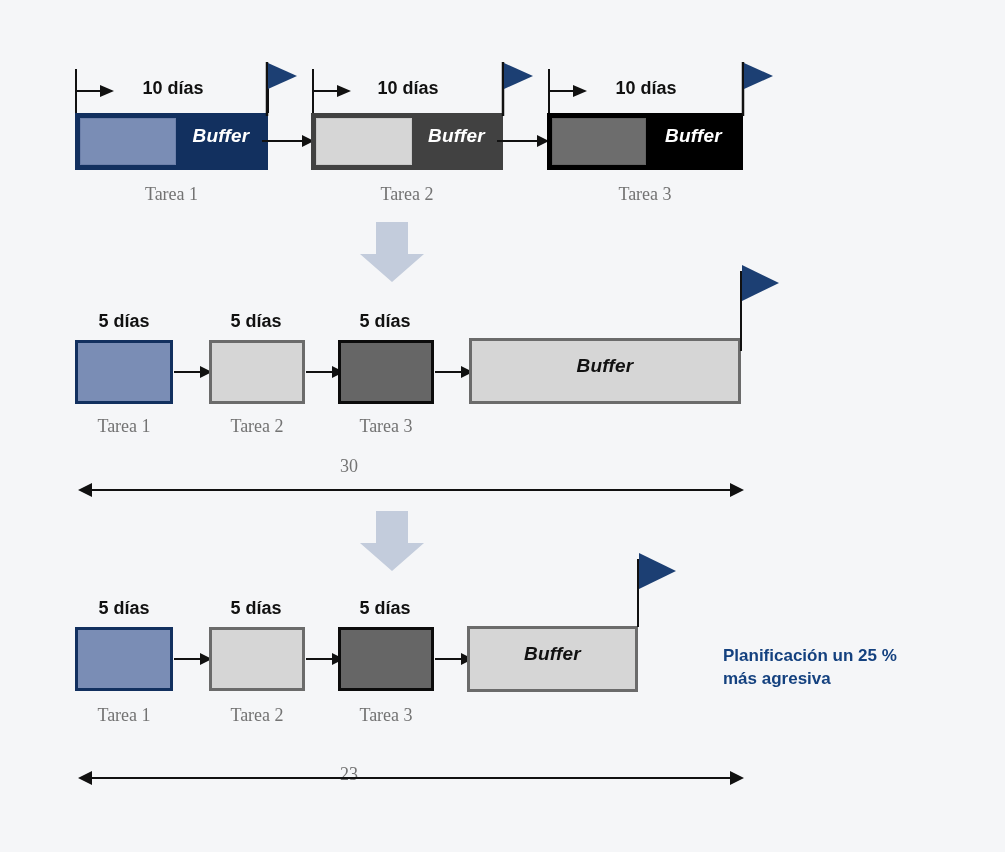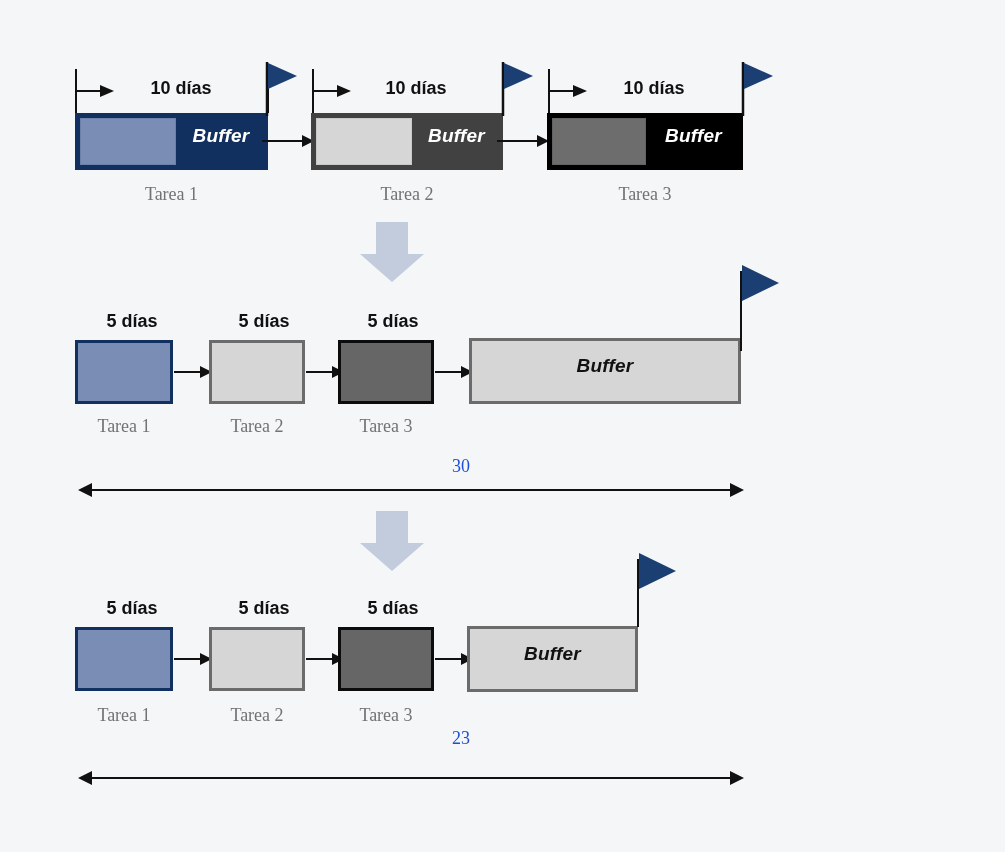--- a/index.html
+++ b/index.html
@@ -66,37 +66,36 @@
   .buffer-label-dark { color: #111111; }
 
   
   .days-label {
     position: absolute;
     font-weight: bold;
     font-size: 18px;
     color: #111111;
     white-space: nowrap;
     text-align: center;
-    margin-left: 8px;
   }
   .task-label {
     position: absolute;
     font-family: "Liberation Serif", serif;
     font-size: 18px;
     color: #737373;
     white-space: nowrap;
     text-align: center;
   }
   .measure-label {
     position: absolute;
     font-family: "Liberation Serif", serif;
     font-size: 18px;
-    color: #1d4ed8;
-    white-space: nowrap;
-    text-align: right;
+    color: #737373;
+    white-space: nowrap;
+    text-align: left;
   }
   .callout {
     position: absolute;
     font-weight: bold;
     font-size: 17px;
     line-height: 1.35;
     color: #14417f;
     white-space: pre-line;
   }
 
@@ -263,21 +262,23 @@
 
   <div class="task-box box-light" style="left:467px; top:626px; width:171px; height:66px;">
     <div class="buffer-label buffer-label-dark" style="left:0; right:0;">Buffer</div>
   </div>
 
   <svg width="46" height="90" style="left:634px; top:553px;">
     <line x1="4" y1="6" x2="4" y2="74" stroke="#111" stroke-width="2"></line>
     <polygon points="5,0 42,18 5,36" fill="#1c3f73"></polygon>
   </svg>
 
-
-  <div class="measure-label" style="left:340px; top:728px; width:130px;">23</div>
+  <div class="callout" style="left:723px; top:645px; width:250px;">Planificación un 25 %
+más agresiva</div>
+
+  <div class="measure-label" style="left:340px; top:764px; width:130px;">23</div>
   <svg width="666" height="20" style="left:78px; top:768px;">
     <line x1="8" y1="10" x2="658" y2="10" stroke="#111" stroke-width="2"></line>
     <polygon points="14,3 0,10 14,17" fill="#111"></polygon>
     <polygon points="652,3 666,10 652,17" fill="#111"></polygon>
   </svg>
 
 </div>
 
 </body></html>

